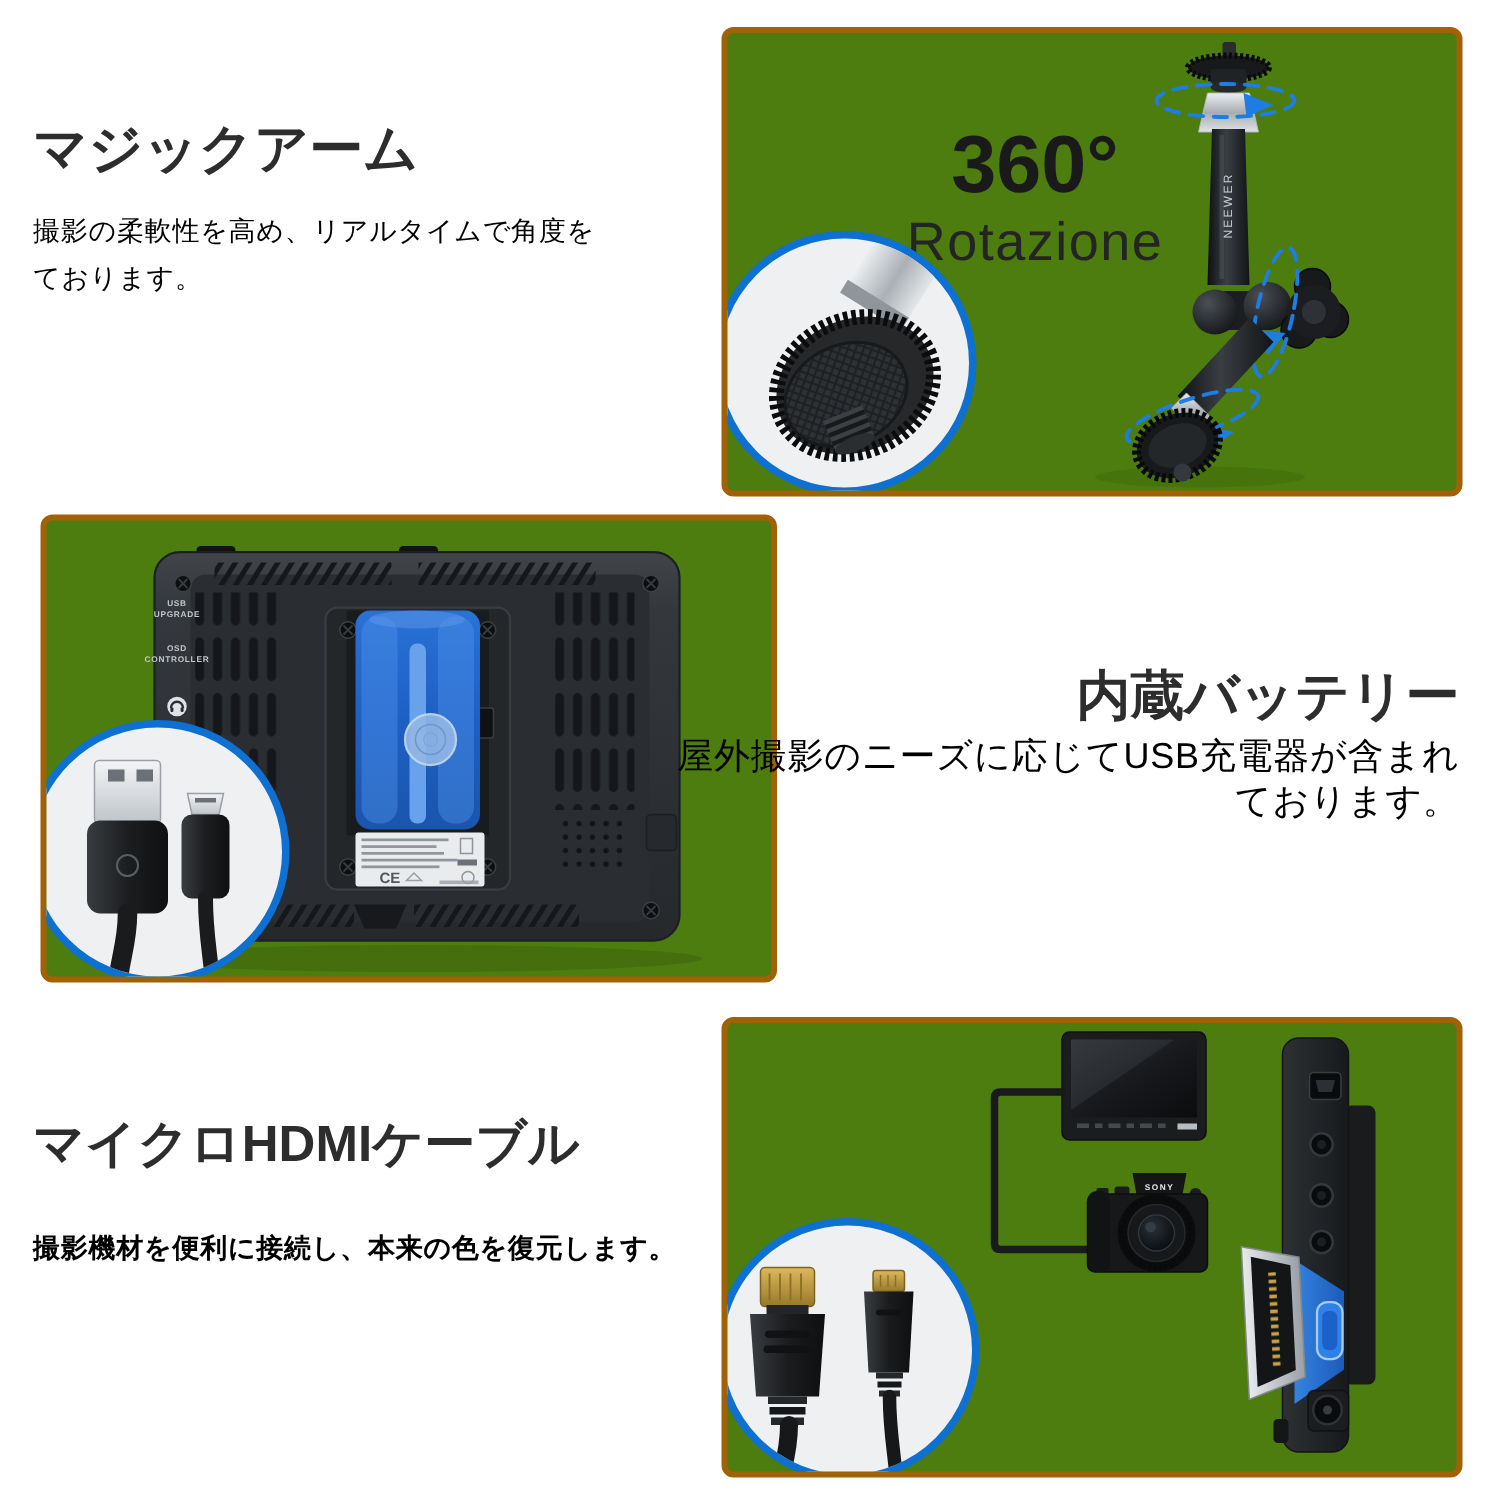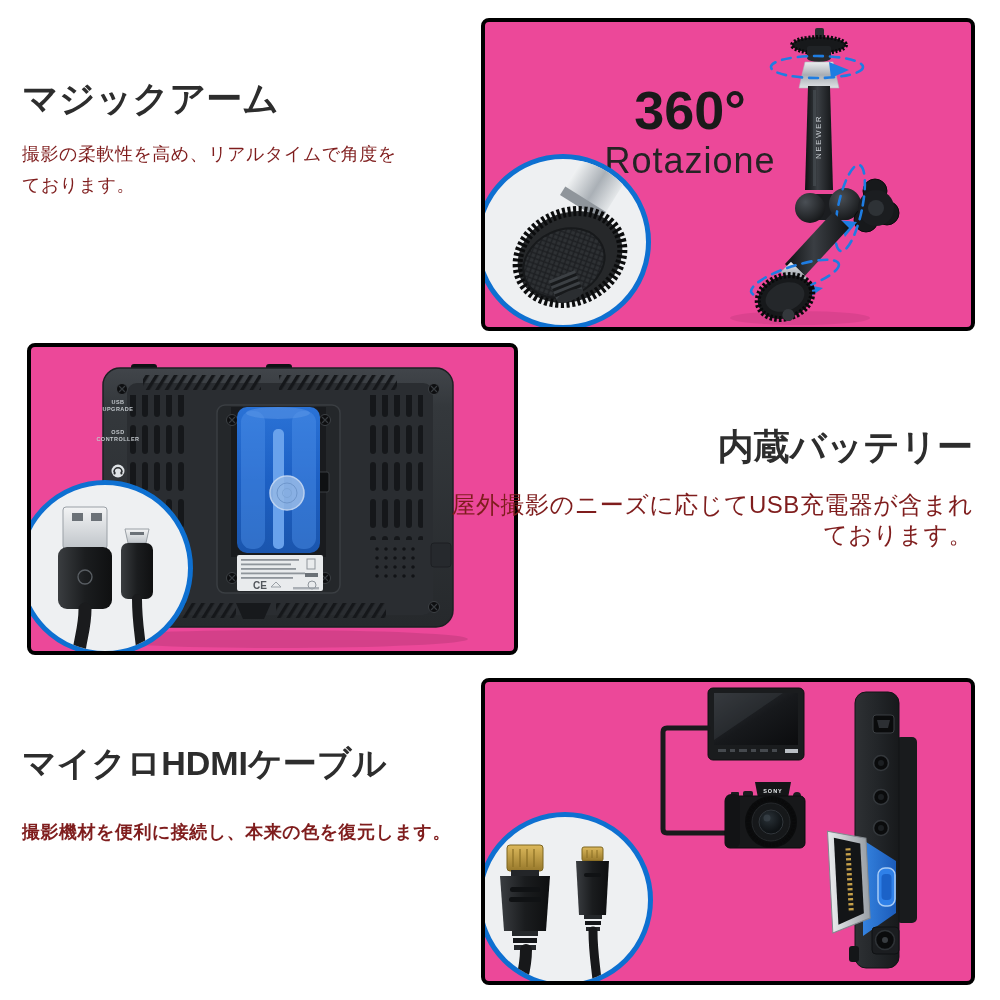--- a/index.html
+++ b/index.html
@@ -1,26 +1,26 @@
 <!DOCTYPE html>
 <html><head>
 <meta charset="utf-8">
 <style>
   html,body{margin:0;padding:0;background:#fff;}
   .page{position:relative;width:1000px;height:1000px;background:#ffffff;overflow:hidden;
         font-family:"Liberation Sans",sans-serif;}
   .h{position:absolute;margin:0;font-weight:bold;color:#2d2d2d;line-height:1;white-space:nowrap;}
   .h1{left:22px;top:81px;font-size:36px;}
-  .h2{right:27px;top:429px;font-size:36px;text-align:right;margin-left:20px;}
+  .h2{right:27px;top:446px;font-size:36px;text-align:right;margin-left:20px;}
   .h3{left:22px;top:746px;font-size:34px;}
-  .desc{position:absolute;margin:0;color:#7f1d1d;line-height:31px;letter-spacing:0.5px;white-space:nowrap;}
+  .desc{position:absolute;margin:0;color:#000000;line-height:31px;letter-spacing:0.5px;white-space:nowrap;}
   .d1{left:22px;top:139px;font-size:18px;}
   .d2{right:27px;top:490px;font-size:24px;line-height:30px;text-align:right;}
   .d3{left:22px;top:817px;font-size:18px;font-weight:bold;}
-  .panel{position:absolute;border:4px solid #000000;border-radius:8px;background:#ec4899;
+  .panel{position:absolute;border:4px solid #a16207;border-radius:8px;background:#4d7c0f;
          overflow:hidden;box-sizing:border-box;}
   .p1{left:481px;top:18px;width:494px;height:313px;}
   .p2{left:27px;top:343px;width:491px;height:312px;}
   .p3{left:481px;top:678px;width:494px;height:307px;}
   .fill{position:absolute;left:0;top:0;width:100%;height:100%;}
   .inset{position:absolute;width:176px;height:176px;border-radius:50%;
          border:5px solid #0e70d1;background:#eef0f2;box-sizing:border-box;overflow:hidden;}
   .inset svg{position:absolute;left:0;top:0;width:166px;height:166px;}
   .i1{left:-10px;top:132px;}
   .i2{left:-14px;top:133px;}

